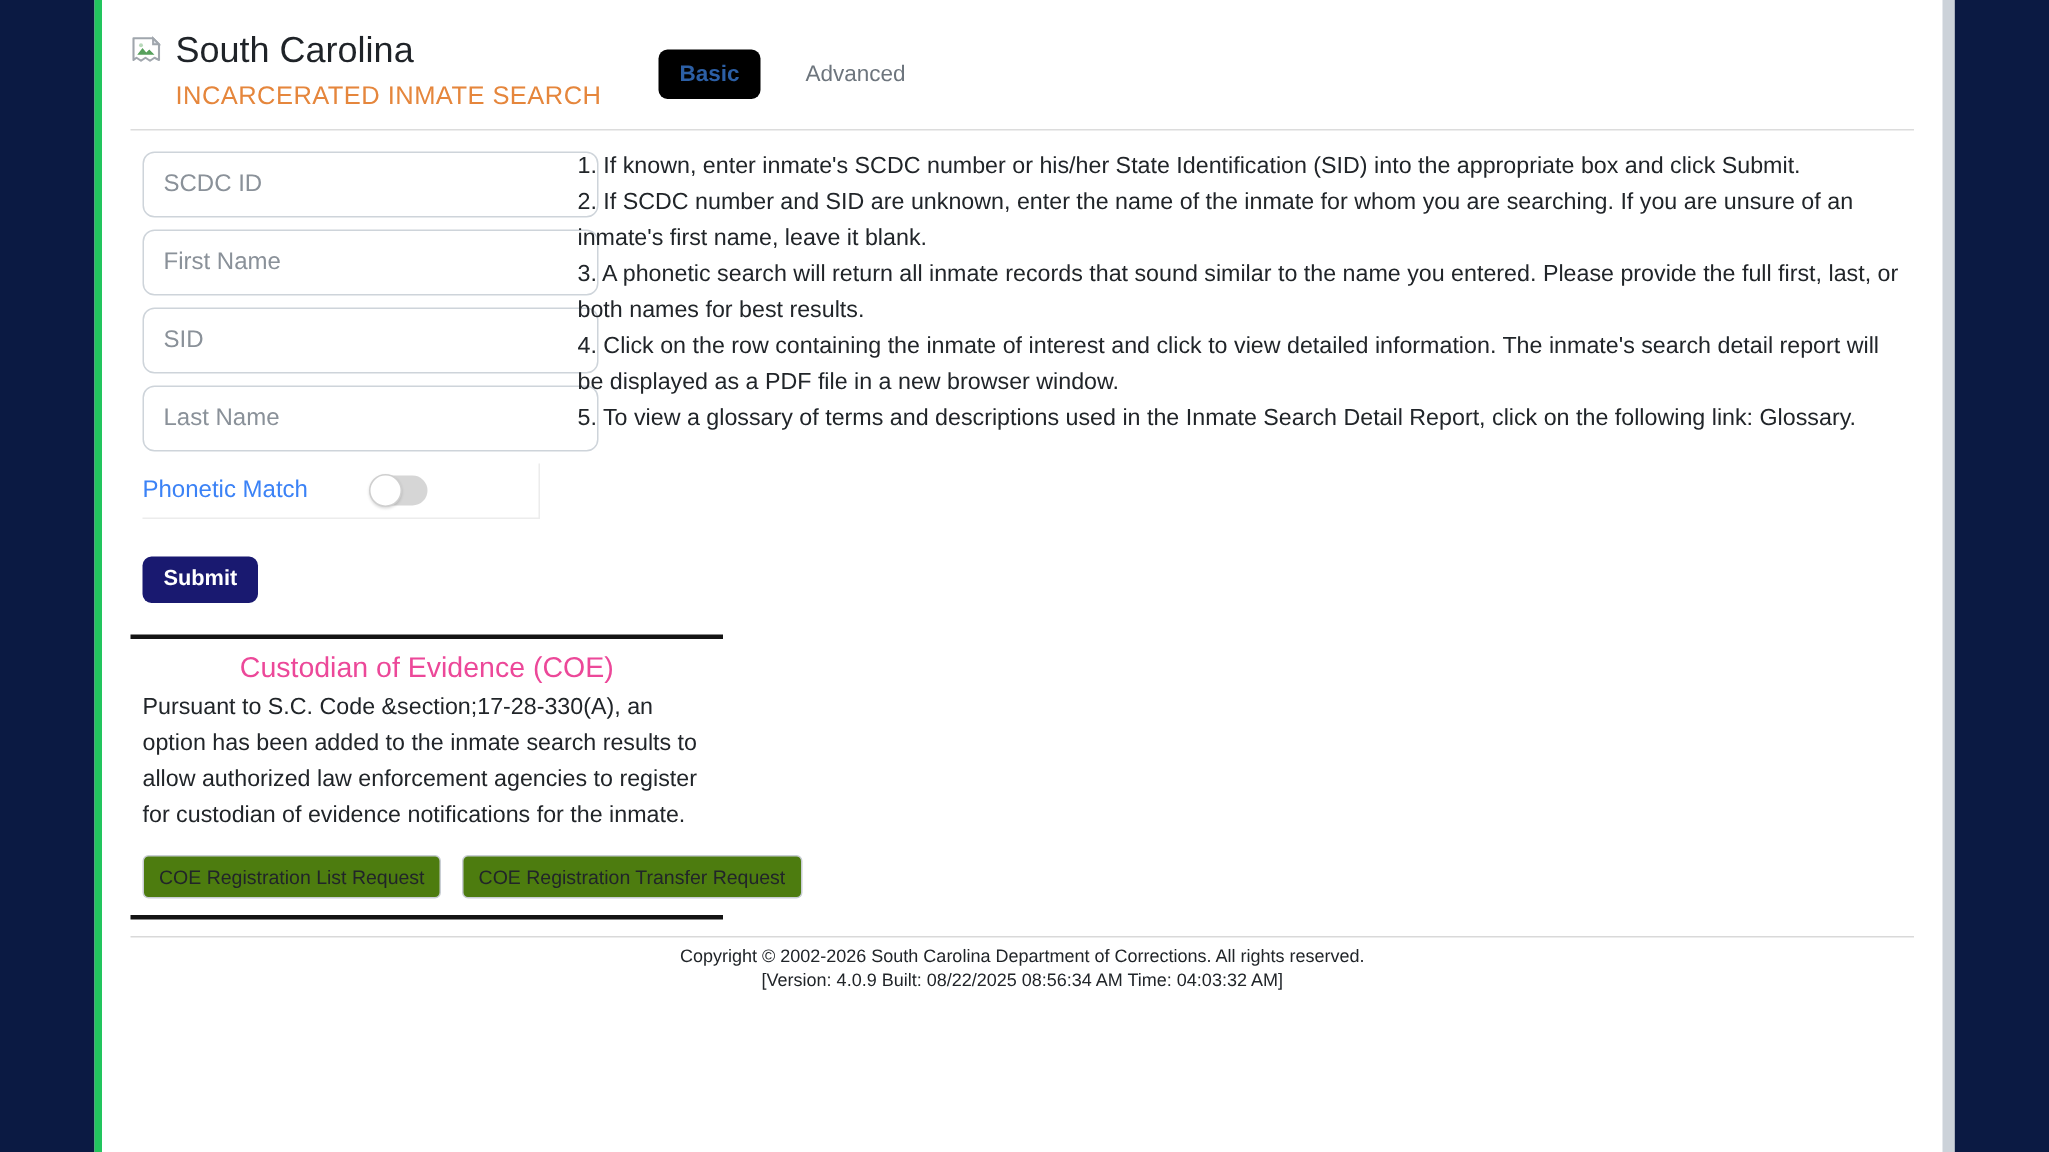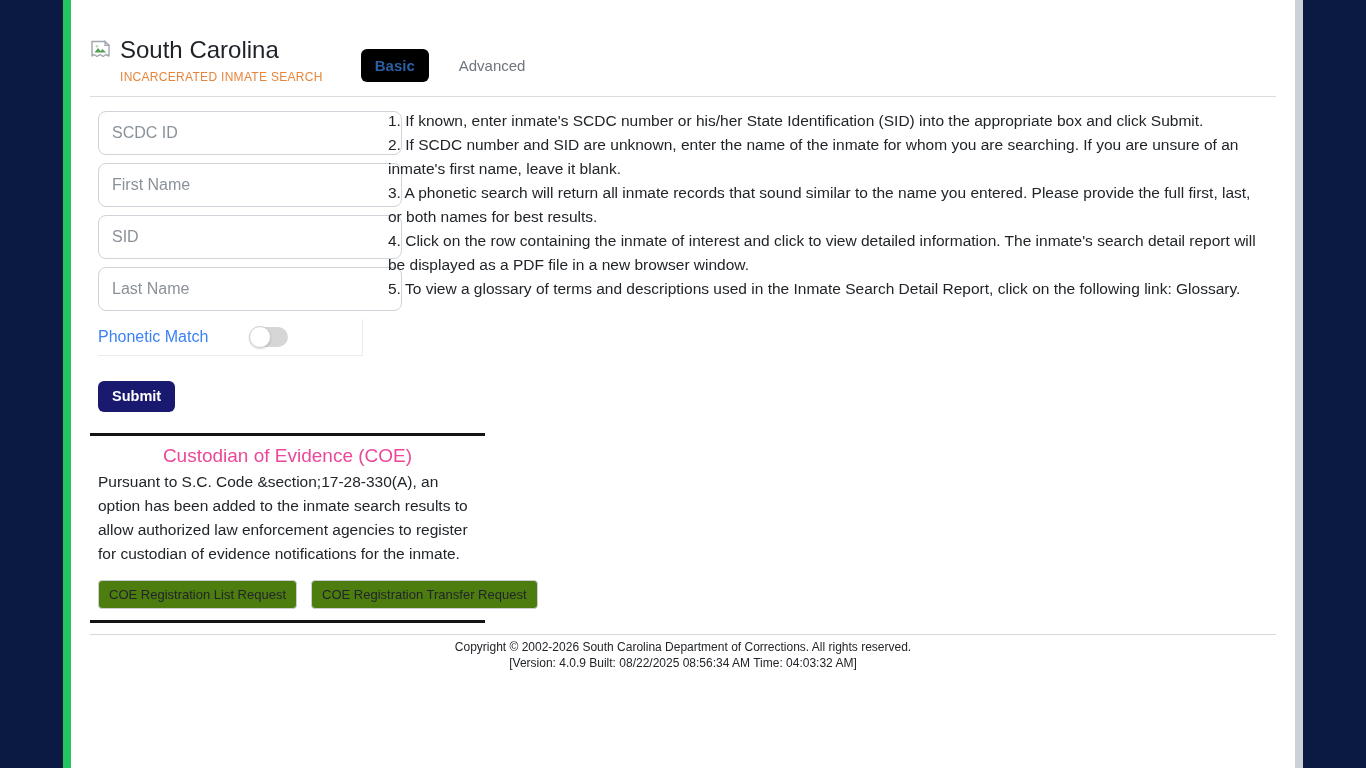--- a/index.html
+++ b/index.html
@@ -7,39 +7,39 @@
   body {
     background: #0b1a43;
     font-family: "Liberation Sans", sans-serif;
     color: #212529;
   }
   .frame {
     width: 1240px;
     min-height: 768px;
     margin: 0 auto;
     background: #ffffff;
-    border-left: 8px solid #22c55e;
+    border-left: 5px solid #22c55e;
     border-right: 8px solid #ccd2d9;
-    padding: 16px 19px;
+    padding: 0 19px;
   }
 
   
   .header {
     display: flex;
     align-items: flex-start;
     padding-top: 20px;
     padding-bottom: 12px;
     border-bottom: 1px solid #dcdcdc;
   }
   .brand { display: flex; align-items: flex-start; }
   .brand-icon { margin-top: 4px; }
   .brand-text { margin-left: 9px; }
   .brand-title { font-size: 24px; font-weight: 400; line-height: 1.15; color: #1f2328; }
   .brand-subtitle { font-size: 17px; font-weight: 400; margin-top: 6px; color: #1f2328; }
-  .brand-tagline { font-size: 12px; margin-top: 6px; color: #e5863c; letter-spacing: 0.3px; }
+  .brand-tagline { font-size: 17px; margin-top: 6px; color: #e5863c; letter-spacing: 0.3px; }
   .tabs { display: flex; align-items: center; margin-left: 38px; margin-top: 13px; }
   .tab { font-size: 15px; padding: 8px 14px; border-radius: 6px; cursor: pointer; }
   .tab.active { background: #000000; color: #2c5fa5; font-weight: 700; }
   .tab.inactive { color: #6d757d; margin-left: 16px; }
 
   
   .main-row { display: flex; align-items: flex-start; padding-top: 14px; }
   .form-col { flex: none; width: 281px; padding-left: 8px; }
   .text-input {
     display: block;

